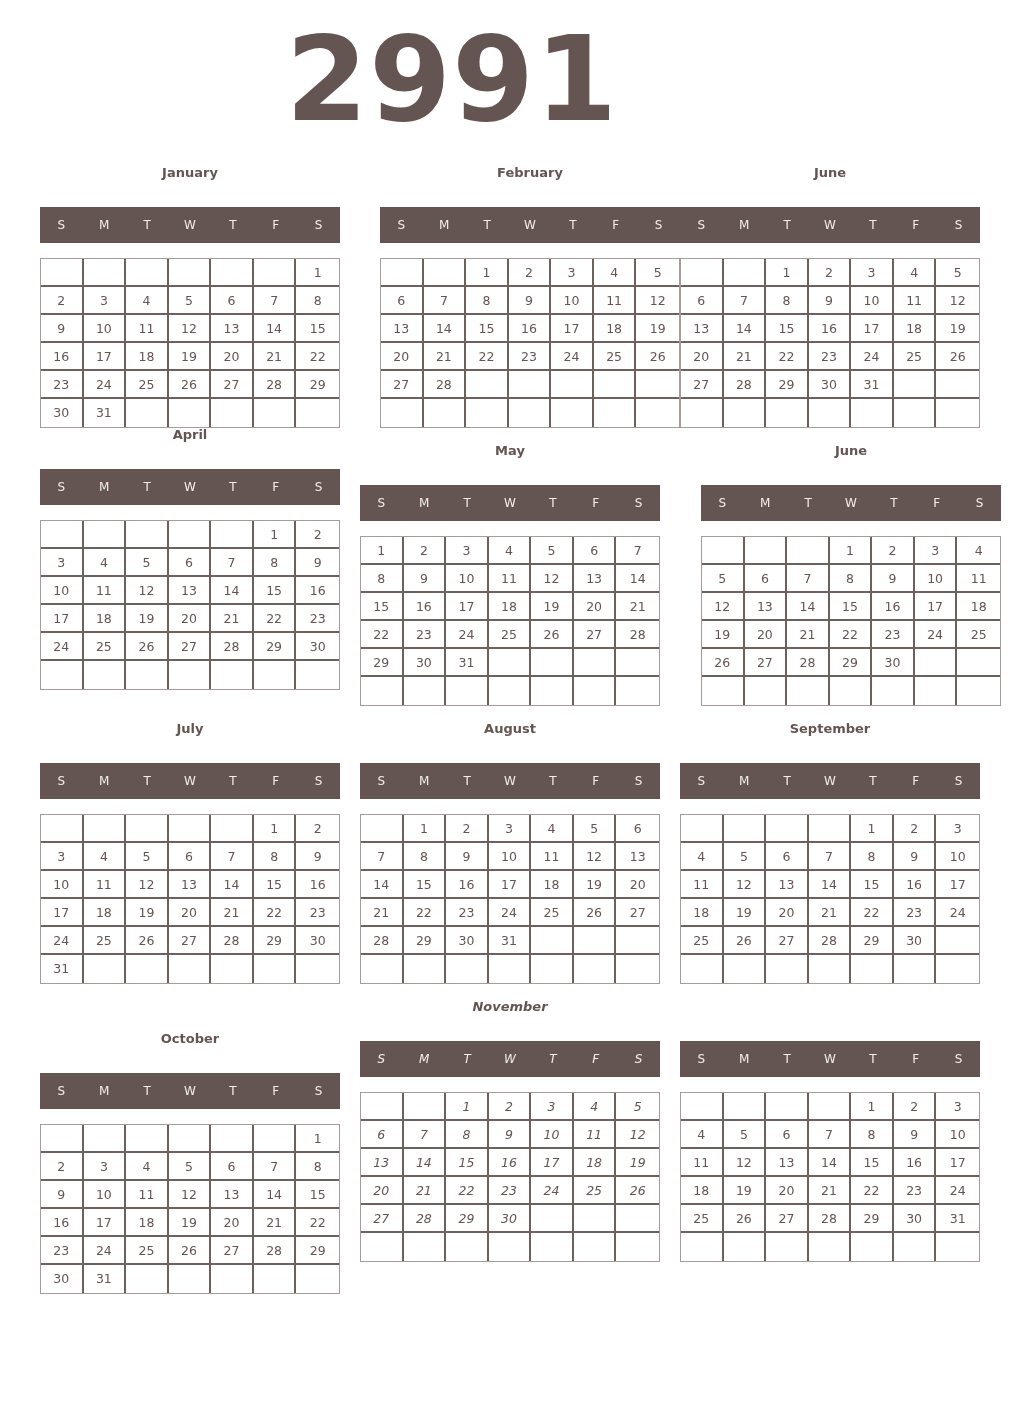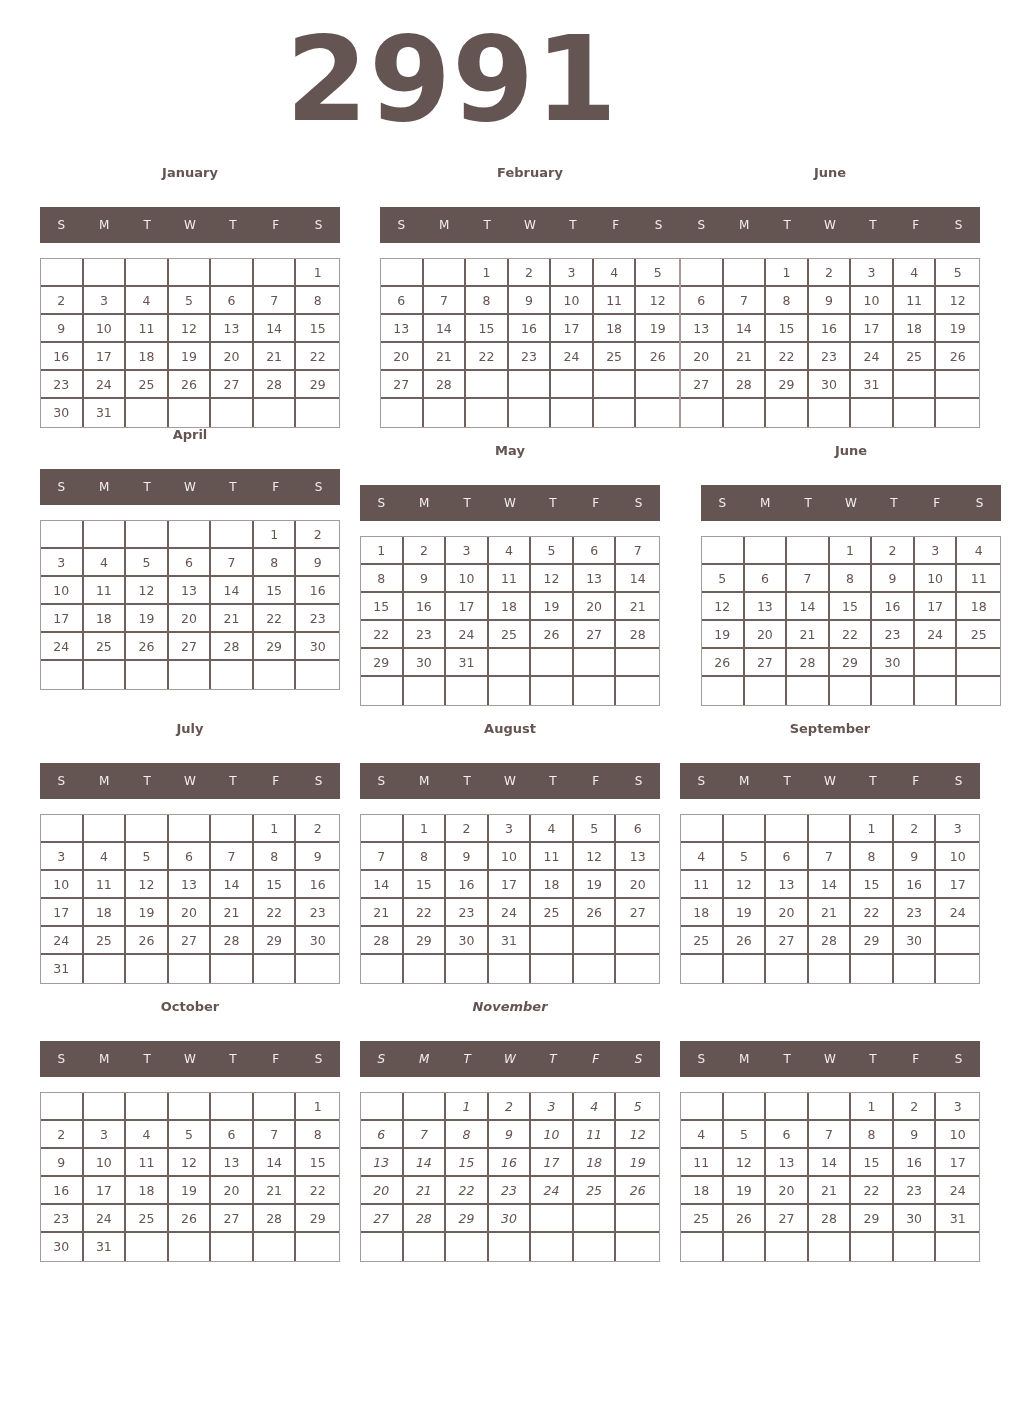--- a/index.html
+++ b/index.html
@@ -516,21 +516,21 @@
         <div class="cell last-col"></div>
         <div class="cell last-row"></div>
         <div class="cell last-row"></div>
         <div class="cell last-row"></div>
         <div class="cell last-row"></div>
         <div class="cell last-row"></div>
         <div class="cell last-row"></div>
         <div class="cell last-col last-row"></div>
       </div>
     </div>
-    <div class="month" style="left: 40px; top: 996px;">
+    <div class="month" style="left: 40px; top: 1028px;">
       <div class="month-title">October</div>
       <div class="dow-bar">
         <span>S</span>
         <span>M</span>
         <span>T</span>
         <span>W</span>
         <span>T</span>
         <span>F</span>
         <span>S</span>
       </div>

